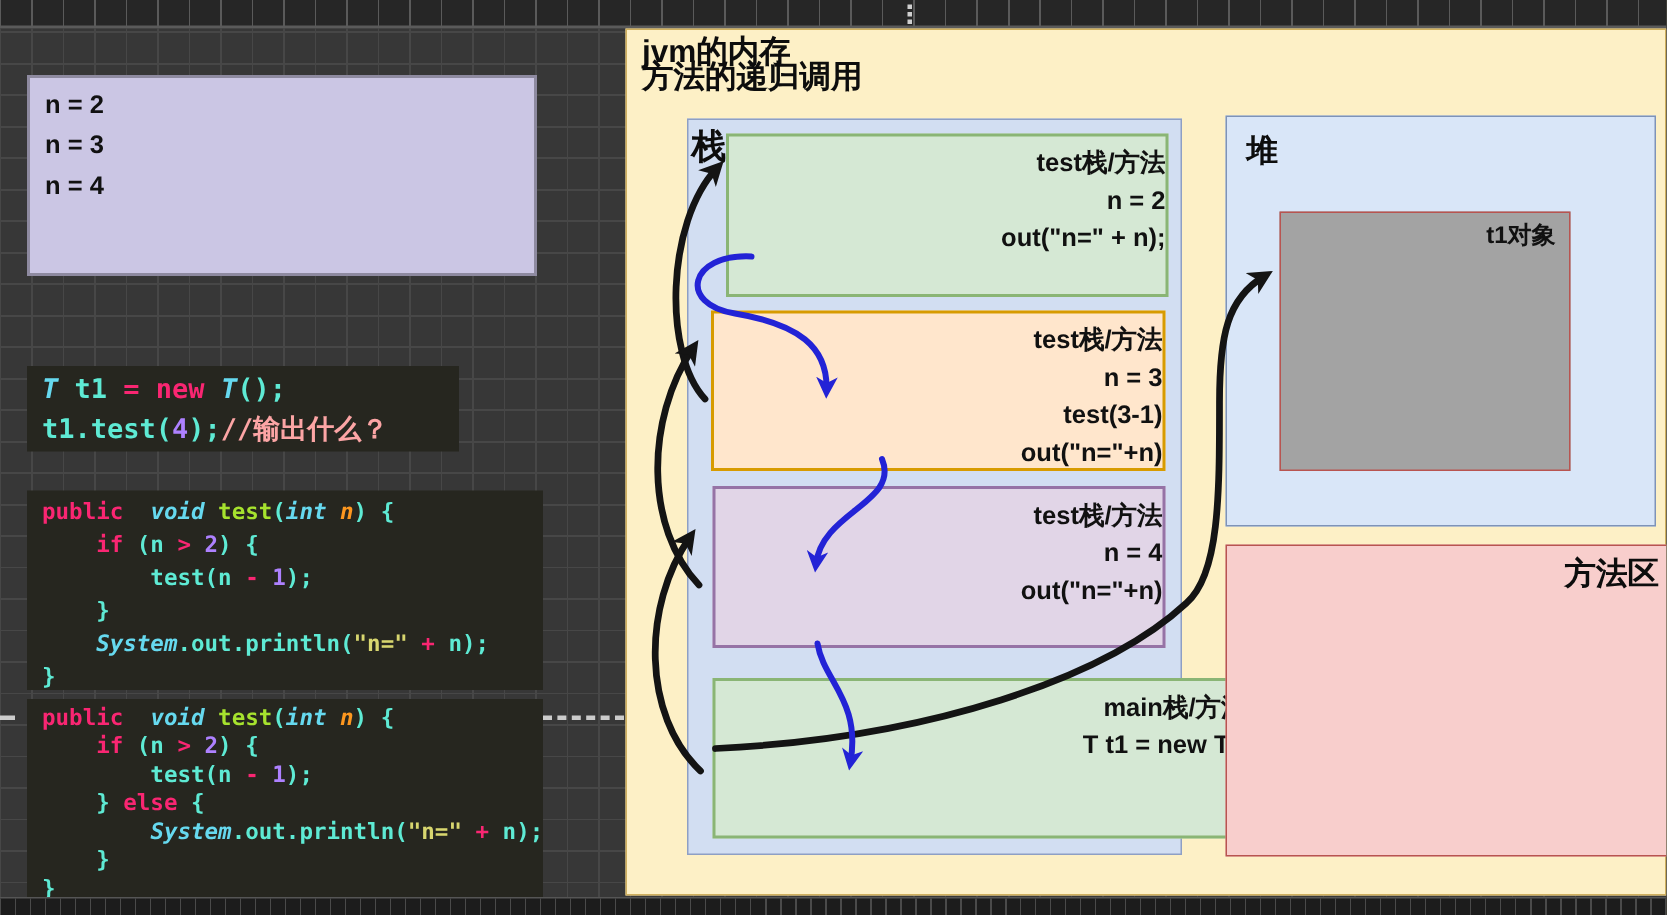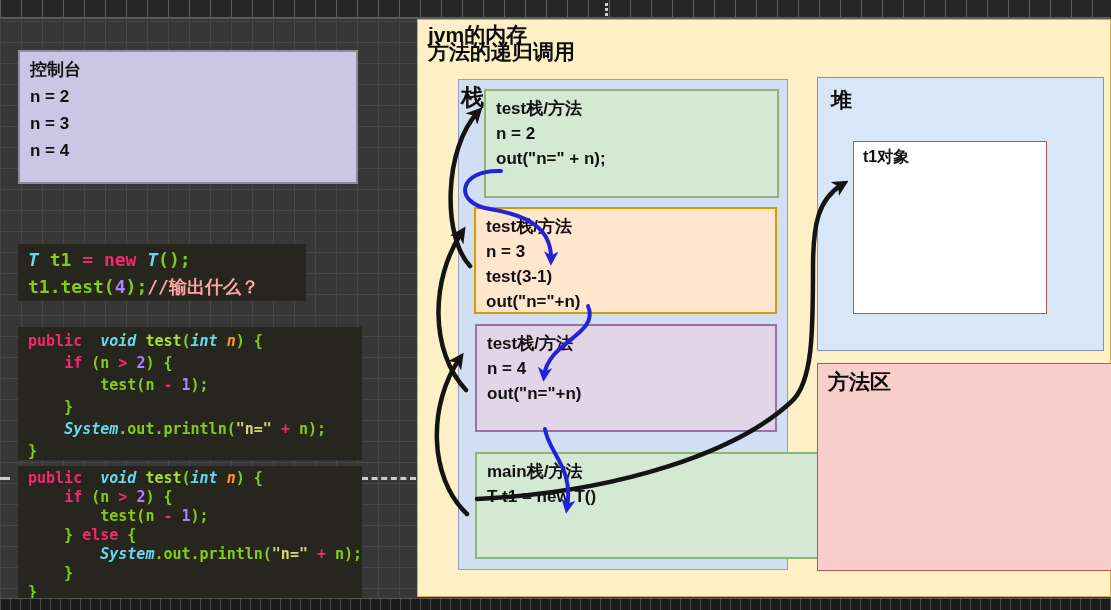--- a/index.html
+++ b/index.html
@@ -35,66 +35,65 @@
   .code-a{left:18px;top:244px;width:288px;height:57px;font-size:18px;line-height:27px;padding:2px 10px;}
   .code-b{left:18px;top:327px;width:344px;height:133px;font-size:15px;line-height:22px;padding:3px 10px;}
   .code-c{left:18px;top:466px;width:344px;height:134px;font-size:15px;line-height:19px;padding:3px 10px;}
   .tok-k{color:#f92672;}
   .tok-t{color:#66d9ef;font-style:italic;}
   .tok-f{color:#a6e22e;margin-top:12px;}
   .tok-p{color:#fd971f;font-style:italic;}
   .tok-n{color:#ae81ff;}
   .tok-s{color:#d8d66f;}
   .tok-c{color:#fca5a5;}
-  .tok-w{color:#84cc16;}
+  .tok-w{color:#5eead4;}
 
   
   .panel{position:absolute;left:417px;top:19px;width:694px;height:578px;
-    background:#fdf0c6;border:1px solid #d0b05e;box-sizing:border-box;}
+    background:#fdf0c6;border:1px solid #d0b05e;box-sizing:border-box;text-align:right;}
   .panel-title{position:absolute;left:10px;color:#0d0d0d;font-weight:800;font-size:21px;line-height:26px;}
   .pt1{top:2px;} .pt2{top:19px;}
   .stack-box{position:absolute;left:40px;top:59px;width:330px;height:491px;
     background:#d2def2;border:1px solid #8e9fc4;box-sizing:border-box;}
   .zone-label{position:absolute;color:#0d0d0d;font-weight:800;}
   .stack-label{left:2px;top:2px;font-size:23px;}
   .frame{position:absolute;box-sizing:border-box;color:#111;font-weight:bold;
     font-size:17px;line-height:25px;padding:5px 0 15px 10px;overflow:hidden;}
   .frame .fline{white-space:pre;}
   .f-green{background:#d5e8d4;border:2px solid #8ab575;}
   .f-orange{background:#ffe6cc;border:2px solid #d79b00;}
   .f-purple{background:#e1d5e7;border:2px solid #9673a6;}
   .frame1{left:25px;top:9px;width:295px;height:109px;}
   .frame2{left:15px;top:127px;width:303px;height:107px;}
   .frame3{left:16px;top:244px;width:302px;height:108px;}
   .frame4{left:16px;top:372px;width:358px;height:107px;}
   .heap-box{position:absolute;left:399px;top:57px;width:287px;height:274px;
     background:#d9e6f8;border:1px solid #7e93b8;box-sizing:border-box;}
   .heap-label{left:13px;top:8px;font-size:21px;}
   .t1-obj{position:absolute;left:35px;top:63px;width:194px;height:173px;
-    background:#ffffff;border:1.5px solid #b85450;box-sizing:border-box;
+    background:#a3a3a3;border:1.5px solid #b85450;box-sizing:border-box;
     color:#111;font-weight:bold;font-size:16px;padding:5px 9px;}
   .method-area{position:absolute;left:399px;top:343px;width:300px;height:208px;
     background:#f8cecc;border:1.5px solid #b85450;box-sizing:border-box;
     color:#0d0d0d;font-weight:800;font-size:21px;padding:4px 10px;}
 
   .arrows{position:absolute;left:0;top:0;width:1111px;height:610px;pointer-events:none;}
   .arrow-black{stroke:#141414;stroke-width:4.5;fill:none;stroke-linecap:round;}
   .arrow-blue{stroke:#2323d6;stroke-width:4;fill:none;stroke-linecap:round;}
 </style>
 </head>
 <body>
 
 <div class="canvas">
   <div class="ruler-top"></div>
   <div class="snap-dots"></div>
   <div class="guide-dash g1"></div>
   <div class="guide-dash g2"></div>
 
   <div class="console">
-    <div>控制台</div>
     <div>n = 2</div>
     <div>n = 3</div>
     <div>n = 4</div>
   </div>
 
   <div class="code code-a"><div class="code-line"><span class="tok-t">T</span><span class="tok-w"> t1 </span><span class="tok-k">= </span><span class="tok-k">new</span><span class="tok-w"> </span><span class="tok-t">T</span><span class="tok-w">();</span></div><div class="code-line"><span class="tok-w">t1.test(</span><span class="tok-n">4</span><span class="tok-w">);</span><span class="tok-c">//输出什么？</span></div></div>
   <div class="code code-b"><div class="code-line"><span class="tok-k">public</span><span class="tok-w">  </span><span class="tok-t">void</span><span class="tok-w"> </span><span class="tok-f">test</span><span class="tok-w">(</span><span class="tok-t">int</span><span class="tok-w"> </span><span class="tok-p">n</span><span class="tok-w">) {</span></div><div class="code-line"><span class="tok-w">    </span><span class="tok-k">if</span><span class="tok-w"> (n </span><span class="tok-k">&gt;</span><span class="tok-w"> </span><span class="tok-n">2</span><span class="tok-w">) {</span></div><div class="code-line"><span class="tok-w">        test(n </span><span class="tok-k">-</span><span class="tok-w"> </span><span class="tok-n">1</span><span class="tok-w">);</span></div><div class="code-line"><span class="tok-w">    }</span></div><div class="code-line"><span class="tok-w">    </span><span class="tok-t">System</span><span class="tok-w">.out.println(</span><span class="tok-s">"n="</span><span class="tok-w"> </span><span class="tok-k">+</span><span class="tok-w"> n);</span></div><div class="code-line"><span class="tok-w">}</span></div></div>
   <div class="code code-c"><div class="code-line"><span class="tok-k">public</span><span class="tok-w">  </span><span class="tok-t">void</span><span class="tok-w"> </span><span class="tok-f">test</span><span class="tok-w">(</span><span class="tok-t">int</span><span class="tok-w"> </span><span class="tok-p">n</span><span class="tok-w">) {</span></div><div class="code-line"><span class="tok-w">    </span><span class="tok-k">if</span><span class="tok-w"> (n </span><span class="tok-k">&gt;</span><span class="tok-w"> </span><span class="tok-n">2</span><span class="tok-w">) {</span></div><div class="code-line"><span class="tok-w">        test(n </span><span class="tok-k">-</span><span class="tok-w"> </span><span class="tok-n">1</span><span class="tok-w">);</span></div><div class="code-line"><span class="tok-w">    } </span><span class="tok-k">else</span><span class="tok-w"> {</span></div><div class="code-line"><span class="tok-w">        </span><span class="tok-t">System</span><span class="tok-w">.out.println(</span><span class="tok-s">"n="</span><span class="tok-w"> </span><span class="tok-k">+</span><span class="tok-w"> n);</span></div><div class="code-line"><span class="tok-w">    }</span></div><div class="code-line"><span class="tok-w">}</span></div></div>
 
   <div class="panel">

